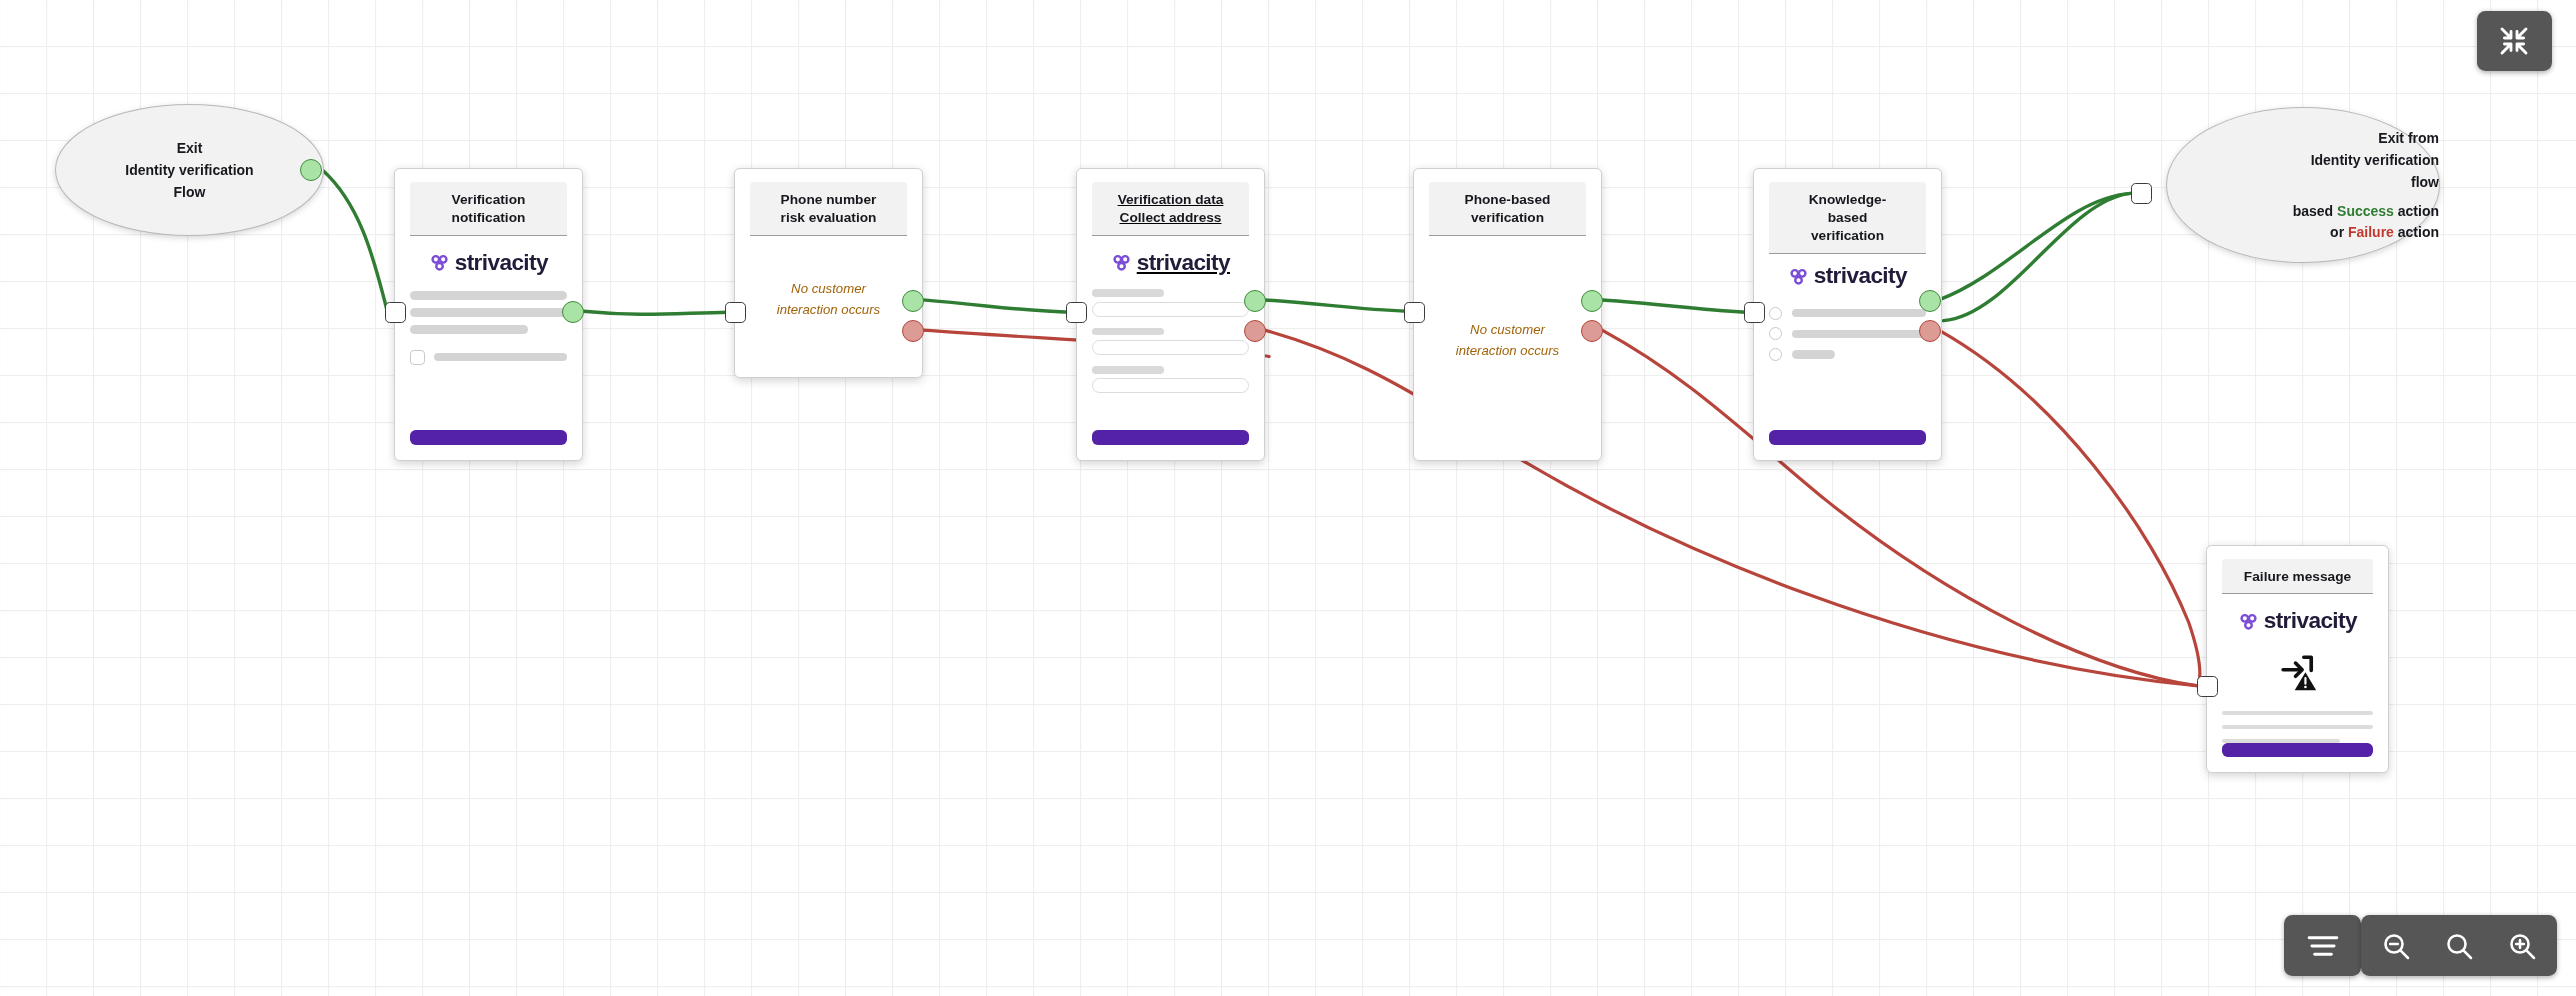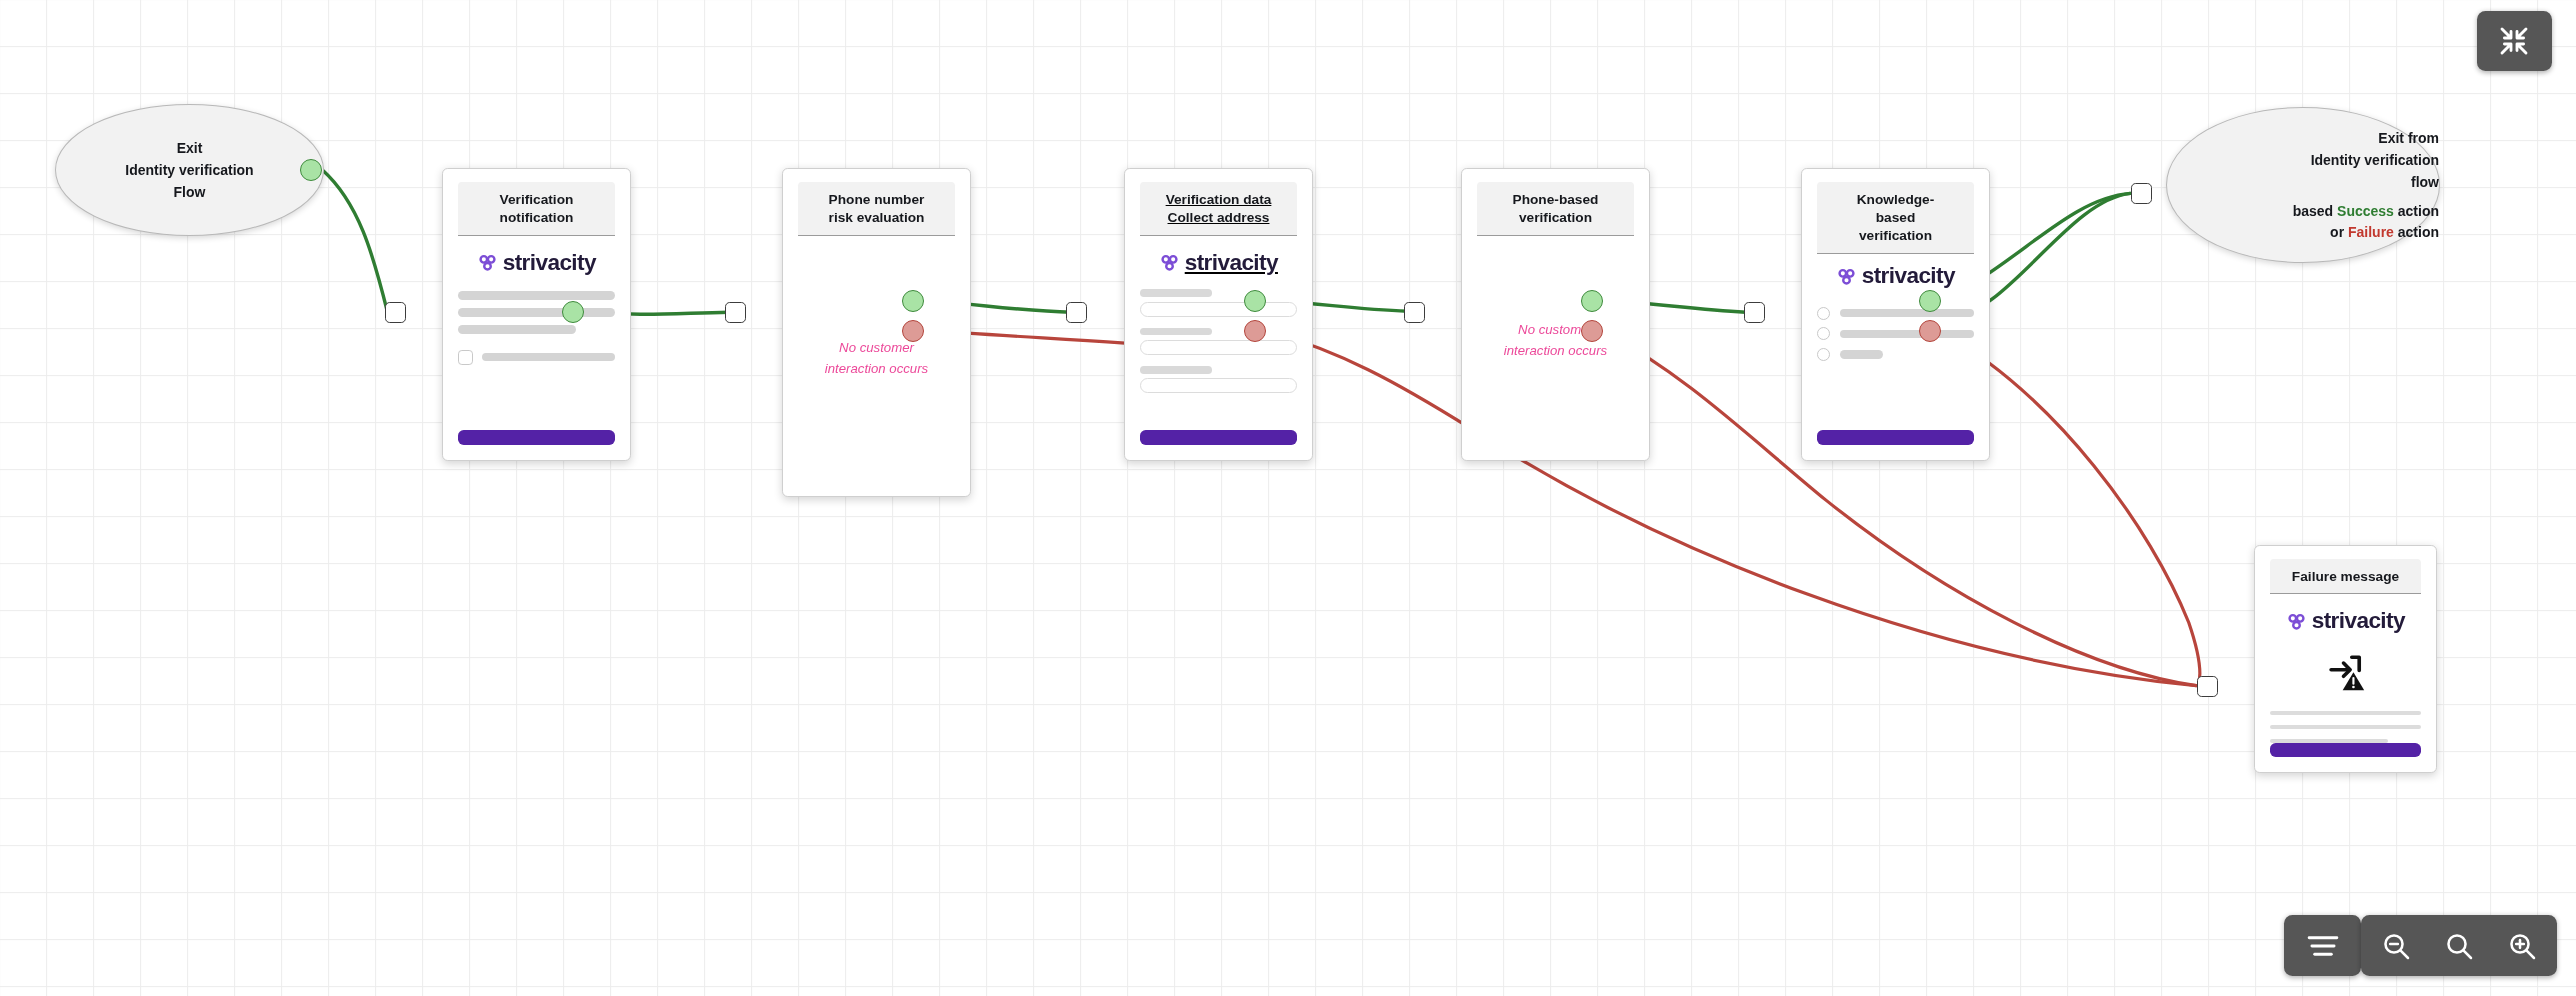--- a/index.html
+++ b/index.html
@@ -52,21 +52,21 @@
 
   
   .card {
     position: absolute;
     background: #ffffff;
     border: 0.9px solid #cfcfcf;
     border-radius: 5.7px;
     box-shadow: 0 2.8px 8.5px rgba(0,0,0,.17);
     z-index: 3;
     padding: 13.2px 15px 15px 15px;
-    display: flex; flex-direction: column; margin-left: 48px;
+    display: flex; flex-direction: column;
   }
   .card-header {
     background: #f2f2f2;
     border-bottom: 1.4px solid #9b9b9b;
     border-radius: 3.8px 3.8px 0 0;
     padding: 8.5px 5.7px 7.5px 5.7px;
     text-align: center;
     font-size: 13.7px; font-weight: bold; color: #16181d;
     line-height: 1.33;
   }
@@ -76,21 +76,21 @@
   }
   .logo-mark { width: 21px; height: 21px; flex: none; }
   .logo-word {
     font-size: 22.6px; font-weight: bold; color: #231b3a;
     letter-spacing: -0.6px; line-height: 1;
   }
   .no-interact {
     flex: 1;
     display: flex; align-items: center; justify-content: center;
     text-align: center;
-    font-size: 13.2px; font-style: italic; color: #ec4899;
+    font-size: 13.2px; font-style: italic; color: #a16207;
     line-height: 1.6; padding: 0 3.8px;
   }
 
   
   .sk-lines { margin-top: 13.2px; display: flex; flex-direction: column; gap: 8.5px; }
   .sk-bar { height: 8.5px; border-radius: 4.7px; background: #d4d4d4; }
   .sk-hair { height: 3.8px; border-radius: 2.8px; background: #dcdcdc; }
   .sk-label { height: 7.5px; width: 46%; border-radius: 3.8px; background: #d9d9d9; }
   .sk-input {
     height: 15px; border: 0.9px solid #dcdcdc; border-radius: 7.5px; background: #fff;
@@ -199,21 +199,21 @@
     </div>
     <div class="check-row">
       <div class="check-box"></div>
       <div class="sk-bar" style="flex:1"></div>
     </div>
     <div class="cta"></div>
   </div>
   <div class="port port-in" style="left:385px; top:302px;"></div>
   <div class="port port-out ok" style="left:562px; top:301px;"></div>
 
-  <div class="card" style="left:734px; top:168px; width:189px; height:329px;">
+  <div class="card" style="left:734px; top:168px; width:189px; height:210px;">
     <div class="card-header">
       <div>Phone number</div>
       <div>risk evaluation</div>
     </div>
     <div class="no-interact">
       <div>
         <div>No customer</div>
         <div>interaction occurs</div>
       </div>
     </div>

